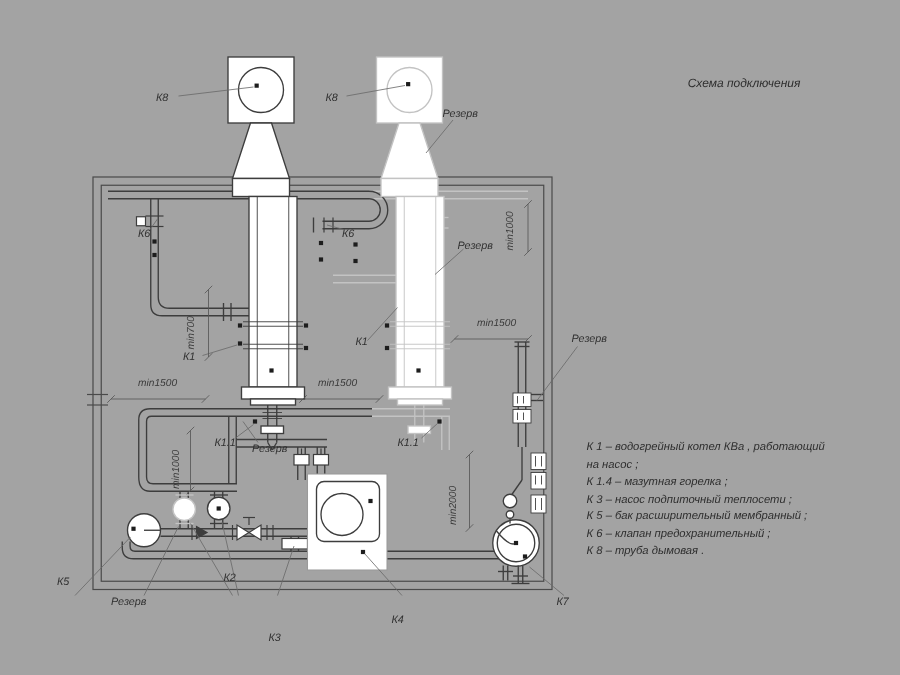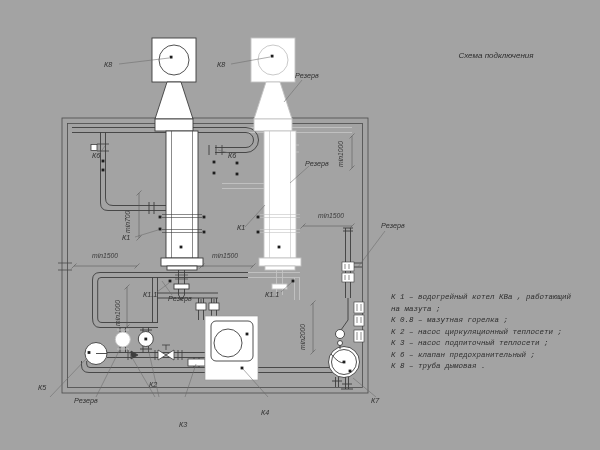--- a/index.html
+++ b/index.html
@@ -6,21 +6,21 @@
   .stage{position:relative;width:600px;height:450px;background:#a3a3a3;overflow:hidden;
          font-family:"Liberation Sans",sans-serif;}
   .stage svg{position:absolute;left:0;top:0;}
   .lbl{position:absolute;font:italic 7.2px "Liberation Sans",sans-serif;color:#303030;white-space:nowrap;}
   .dim{font-size:6.8px;color:#3a3a3a;}
   .vtext{transform:rotate(-90deg);transform-origin:0 0;}
   .title{position:absolute;left:398px;top:50px;width:196px;text-align:center;
          font:italic 8px/11.5px "Liberation Sans",sans-serif;color:#2e2e2e;}
   .legend{position:absolute;left:391px;top:292px;
           font:italic 7.5px/11.55px "Liberation Sans",sans-serif;color:#2e2e2e;}
-  .legend div{white-space:nowrap;font-family:Liberation Mono, monospace;}
+  .legend div{white-space:nowrap;}
 </style>
 </head>
 <body>
 
 <div class="stage">
 
 <svg width="600" height="450" viewBox="0 0 600 450">
 
   <g fill="none" stroke="#4a4a4a" stroke-width="0.8">
     <rect x="62" y="118" width="306" height="275"></rect>
@@ -328,21 +328,21 @@
 <div class="lbl dim" style="left:92px;top:252px">min1500</div>
 <div class="lbl dim" style="left:212px;top:252px">min1500</div>
 <div class="lbl dim" style="left:318px;top:212px">min1500</div>
 <div class="lbl dim vtext" style="left:124px;top:233px">min700</div>
 <div class="lbl dim vtext" style="left:114px;top:326px">min1000</div>
 <div class="lbl dim vtext" style="left:337px;top:167px">min1000</div>
 <div class="lbl dim vtext" style="left:299px;top:350px">min2000</div>
 
 <div class="legend">
   <div>К 1 –  водогрейный котел КВа , работающий</div>
-  <div>на мазута ;</div>
-  <div>К 0.8 –  мазутная горелка ;</div>
-  <div>К 2 –  насос циркуляционный теплосети ;</div>
+  <div>на насос ;</div>
+  <div>К 1.4 –  мазутная горелка ;</div>
   <div>К 3 –  насос подпиточный теплосети ;</div>
+  <div>К 5 –  бак расширительный мембранный ;</div>
   <div>К 6 –  клапан предохранительный ;</div>
   <div>К 8 –  труба дымовая .</div>
 </div>
 
 </div>
 
 </body></html>

